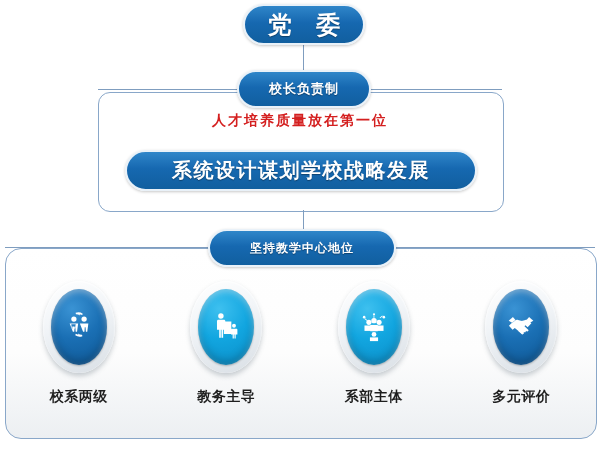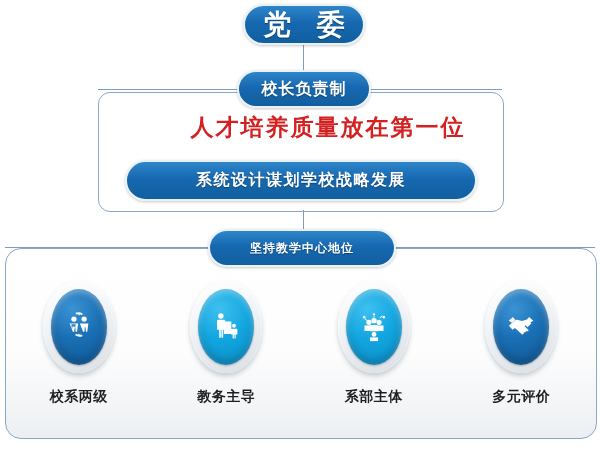--- a/index.html
+++ b/index.html
@@ -73,60 +73,59 @@
     background: linear-gradient(180deg,#2f86c9 0%,#1668b0 45%,#115f9f 100%);
     border: 2px solid #e9f1f8;
     box-shadow: 0 1px 3px rgba(0,0,0,0.22);
   }
 
   #node-party {
     left: 243px;
     top: 4px;
     width: 122px;
     height: 41px;
-    font-size: 28px;
+    font-size: 24px;
     letter-spacing: 8px;
     padding-left: 8px;
   }
   #node-principal {
     left: 237px;
     top: 70px;
     width: 134px;
     height: 38px;
-    font-size: 16px;
+    font-size: 13px;
   }
   #node-strategy {
     left: 125px;
-    top: 160px;
+    top: 150px;
     width: 352px;
     height: 41px;
-    font-size: 16px;
+    font-size: 20px;
     letter-spacing: 1.5px;
   }
   #node-teaching {
     left: 208px;
     top: 229px;
     width: 188px;
     height: 38px;
     font-size: 12px;
   }
 
   
   #slogan {
     position: absolute;
     left: 98px;
     top: 112px;
     width: 404px;
     text-align: center;
     color: #d42020;
-    font-size: 23px;
+    font-size: 14px;
     font-weight: bold;
     letter-spacing: 2px;
     font-family: "DejaVu Sans", "Liberation Sans", sans-serif;
-    margin-left: 28px;
   }
 
   
   #cells {
     position: absolute;
     left: 5px;
     top: 268px;
     width: 590px;
     height: 150px;
     display: flex;

